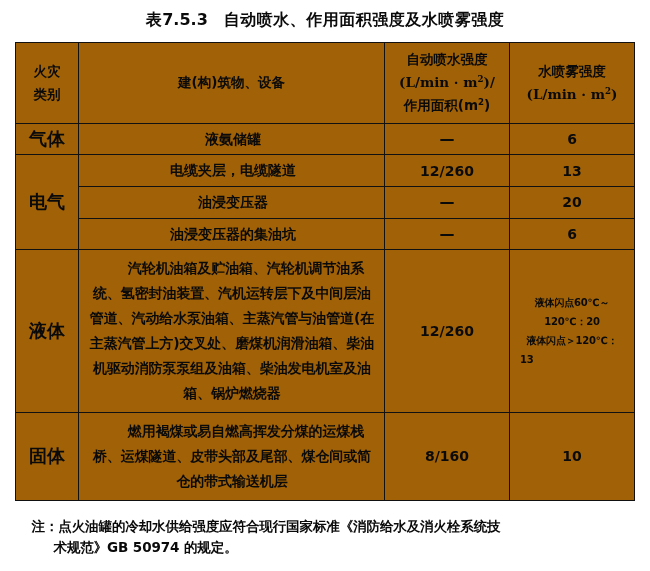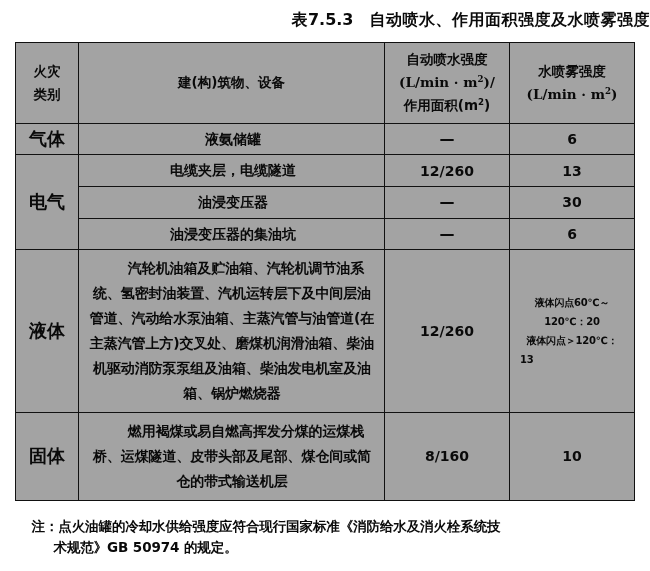--- a/index.html
+++ b/index.html
@@ -14,41 +14,41 @@
     color: #000000;
     overflow: hidden;
   }
   .page {
     position: relative;
     width: 650px;
     height: 571px;
     box-sizing: border-box;
   }
   .table-title {
-    text-align: right;
+    text-align: center;
     font-size: 16px;
     font-weight: bold;
     letter-spacing: 0.5px;
     padding-top: 10px;
     padding-bottom: 11px;
     color: #0b0b0b;
   }
   .table-title .tnum {
     letter-spacing: 0px;
   }
   .table-title .gap {
     display: inline-block;
     width: 16px;
   }
   table.spec {
     border-collapse: collapse;
     table-layout: fixed;
     margin: 0 auto;
     width: 619px;
-    background: #a3a3a3;
+    background: #a16207;
   }
   table.spec td {
     border: 1px solid #111111;
     padding: 0;
     vertical-align: middle;
     text-align: center;
     font-weight: bold;
     color: #0a0a0a;
   }
   table.spec tr.header-row td {
@@ -162,21 +162,21 @@
 
       <tr>
         <td class="cat-cell" rowspan="3">电气</td>
         <td class="obj-cell">电缆夹层，电缆隧道</td>
         <td class="num-cell">12/260</td>
         <td class="num-cell">13</td>
       </tr>
       <tr>
         <td class="obj-cell">油浸变压器</td>
         <td class="num-cell dash">—</td>
-        <td class="num-cell">30</td>
+        <td class="num-cell">20</td>
       </tr>
       <tr>
         <td class="obj-cell">油浸变压器的集油坑</td>
         <td class="num-cell dash">—</td>
         <td class="num-cell">6</td>
       </tr>
 
       <tr>
         <td class="cat-cell">液体</td>
         <td class="obj-cell multi">汽轮机油箱及贮油箱、汽轮机调节油系统、氢密封油装置、汽机运转层下及中间层油管道、汽动给水泵油箱、主蒸汽管与油管道(在主蒸汽管上方)交叉处、磨煤机润滑油箱、柴油机驱动消防泵泵组及油箱、柴油发电机室及油箱、锅炉燃烧器</td>

